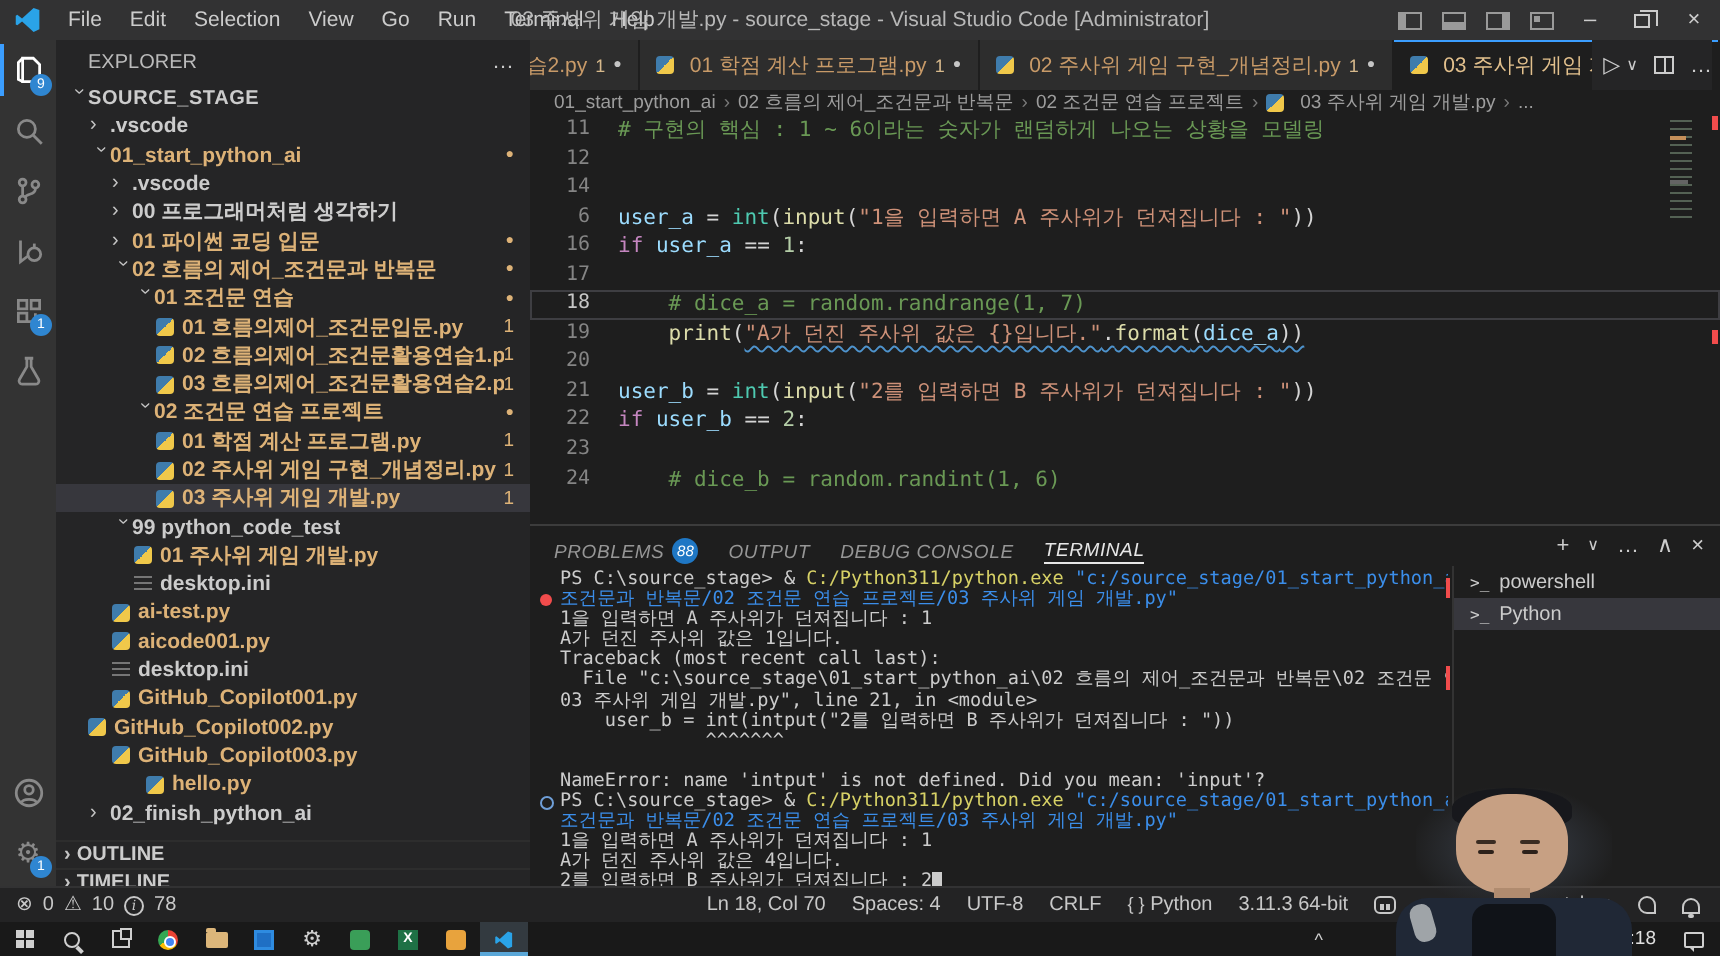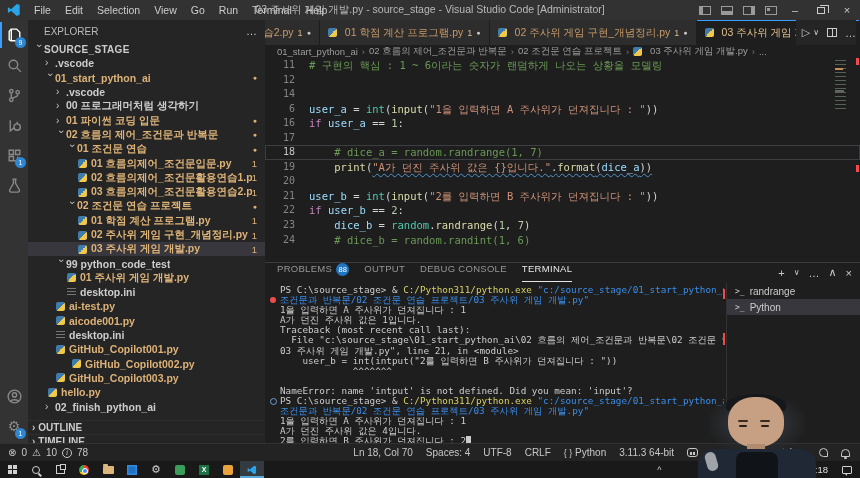--- a/index.html
+++ b/index.html
@@ -75,21 +75,21 @@
   .sq { text-decoration:underline wavy #4e94ce 1px; text-underline-offset:2px; }
   .minimap { position:absolute; right:14px; top:40px; width:11px; height:52px; background:
       repeating-linear-gradient(180deg, rgba(150,180,150,.45) 0 1px, transparent 1px 4px); }
   .minimap::before { content:""; position:absolute; left:0; top:8px; width:8px; height:2px; background:#c58f5a; }
   .minimap::after { content:""; position:absolute; left:0; top:30px; width:9px; height:2px; background:#cccccc66; }
   .ovrmark { position:absolute; width:3px; height:7px; background:#f14c4c; right:1px; }
 
   
   .panel { position:absolute; left:265px; top:262px; width:595px; height:181px; background:#1e1e1e; border-top:1px solid #3c3c3c; }
   .panel-head { position:absolute; left:0; top:0; width:595px; height:19px; display:flex; align-items:center; gap:15px; padding-left:12px; font-size:9.5px; color:#969696; letter-spacing:.3px; }
-  .ptab { display:flex; align-items:flex-start; gap:4px; height:19px; }
+  .ptab { display:flex; align-items:flex-end; gap:4px; height:19px;font-style:italic; }
   .ptab.active { color:#e7e7e7; border-bottom:1px solid #e7e7e7; }
   .pbadge { min-width:13px; height:13px; border-radius:7px; background:#1f77c4; color:#fff; font-size:7.5px; line-height:13px; text-align:center; padding:0 2px; letter-spacing:0; }
   .panel-actions { position:absolute; right:8px; top:0; height:19px; display:flex; align-items:center; gap:9px; color:#cccccc; font-size:11px; }
   .term-body { position:absolute; left:4px; top:22px; width:455px; height:158px; font-family:"DejaVu Sans Mono",monospace; font-size:9.3px; line-height:10.1px; overflow:hidden; }
   .tline { display:flex; height:10.1px; white-space:pre; }
   .tdeco { width:11px; flex:0 0 auto; position:relative; }
   .tdeco.err::before { content:""; position:absolute; left:1px; top:2px; width:6px; height:6px; border-radius:50%; background:#f14c4c; }
   .tdeco.circ::before { content:""; position:absolute; left:1px; top:2px; width:5px; height:5px; border-radius:50%; border:1px solid #6f9fd8; }
   .tm-pl{color:#cccccc}.tm-y{color:#d7d166}.tm-b{color:#3b8eea}
   .tm-cur{display:inline-block;width:5px;height:9px;background:#cccccc;vertical-align:-1px;}
@@ -340,29 +340,29 @@
           <span class="lbl gold">aicode001.py</span>
         </div>
         <div class="trow" style="padding-left: 28px;">
           <span class="iniicon"></span>
           <span class="lbl">desktop.ini</span>
         </div>
         <div class="trow" style="padding-left: 28px;">
           <span class="pyicon"></span>
           <span class="lbl gold">GitHub_Copilot001.py</span>
         </div>
-        <div class="trow" style="padding-left: 44px;">
+        <div class="trow" style="padding-left: 16px;">
           <span class="pyicon"></span>
           <span class="lbl gold">GitHub_Copilot002.py</span>
         </div>
         <div class="trow" style="padding-left: 28px;">
           <span class="pyicon"></span>
           <span class="lbl gold">GitHub_Copilot003.py</span>
         </div>
-        <div class="trow" style="padding-left: 20px;">
+        <div class="trow" style="padding-left: 45px;">
           <span class="pyicon"></span>
           <span class="lbl gold">hello.py</span>
         </div>
         <div class="trow" style="padding-left: 17px;">
           <span class="chev">›</span>
           <span class="lbl">02_finish_python_ai</span>
         </div>
       </div>
     <div class="sb-section" style="top:400px">
       <span class="chev">›</span>
@@ -423,21 +423,21 @@
         <div class="codeline"><span class="ln">12</span><span></span></div>
         <div class="codeline"><span class="ln">14</span><span></span></div>
         <div class="codeline"><span class="ln">6</span><span><span class="tk-v">user_a</span><span class="tk-p"> = </span><span class="tk-t">int</span><span class="tk-p">(</span><span class="tk-f">input</span><span class="tk-p">(</span><span class="tk-s">"1을 입력하면 A 주사위가 던져집니다 : "</span><span class="tk-p">))</span></span></div>
         <div class="codeline"><span class="ln">16</span><span><span class="tk-k">if</span><span class="tk-p"> </span><span class="tk-v">user_a</span><span class="tk-p"> == </span><span class="tk-n">1</span><span class="tk-p">:</span></span></div>
         <div class="codeline"><span class="ln">17</span></div>
         <div class="codeline cur"><span class="ln">18</span><span><span class="tk-p">    </span><span class="tk-c"># dice_a = random.randrange(1, 7)</span></span></div>
         <div class="codeline"><span class="ln">19</span><span><span class="tk-p">    </span><span class="tk-f">print</span><span class="tk-p">(</span><span class="tk-s sq">"A가 던진 주사위 값은 {}입니다."</span><span class="tk-p sq">.</span><span class="tk-f sq">format</span><span class="tk-p sq">(</span><span class="tk-v sq">dice_a</span><span class="tk-p sq">))</span></span></div>
         <div class="codeline"><span class="ln">20</span><span></span></div>
         <div class="codeline"><span class="ln">21</span><span><span class="tk-v">user_b</span><span class="tk-p"> = </span><span class="tk-t">int</span><span class="tk-p">(</span><span class="tk-f">input</span><span class="tk-p">(</span><span class="tk-s">"2를 입력하면 B 주사위가 던져집니다 : "</span><span class="tk-p">))</span></span></div>
         <div class="codeline"><span class="ln">22</span><span><span class="tk-k">if</span><span class="tk-p"> </span><span class="tk-v">user_b</span><span class="tk-p"> == </span><span class="tk-n">2</span><span class="tk-p">:</span></span></div>
-        <div class="codeline"><span class="ln">23</span><span><span class="tk-p">    </span><span class="tk-v">dice_b</span><span class="tk-p"> = </span><span class="tk-t">random</span><span class="tk-p">.</span><span class="tk-f">randrange</span><span class="tk-p">(</span><span class="tk-n">1</span><span class="tk-p">, </span><span class="tk-n">7</span><span class="tk-p">)</span></span></div>
+        <div class="codeline"><span class="ln">23</span></div>
         <div class="codeline"><span class="ln">24</span><span><span class="tk-p">    </span><span class="tk-c"># dice_b = random.randint(1, 6)</span></span></div>
       </div>
     <div class="minimap"></div>
     <div class="ovrmark" style="top:38px"></div>
     <div class="ovrmark" style="top:145px"></div>
   </div>
 
   <div class="panel">
     <div class="panel-head">
       <span class="ptab">
@@ -475,21 +475,21 @@
         <div class="tline"><span class="tdeco"></span><span class="tm-pl">NameError: name 'intput' is not defined. Did you mean: 'input'?</span></div>
         <div class="tline"><span class="tdeco circ"></span><span class="tm-pl">PS C:\source_stage&gt; &amp; </span><span class="tm-y">C:/Python311/python.exe</span><span class="tm-pl"> </span><span class="tm-b">"c:/source_stage/01_start_python_ai/02 흐름의 제어_</span></div>
         <div class="tline"><span class="tdeco"></span><span class="tm-b">조건문과 반복문/02 조건문 연습 프로젝트/03 주사위 게임 개발.py"</span></div>
         <div class="tline"><span class="tdeco"></span><span class="tm-pl">1을 입력하면 A 주사위가 던져집니다 : 1</span></div>
         <div class="tline"><span class="tdeco"></span><span class="tm-pl">A가 던진 주사위 값은 4입니다.</span></div>
         <div class="tline"><span class="tdeco"></span><span class="tm-pl">2를 입력하면 B 주사위가 던져집니다 : 2</span><span class="tm-cur"></span></div>
       </div>
     <div class="term-list" id="termlist">
         <div class="term-row">
           <span class="termico">&gt;_</span>
-          <span>randrange</span>
+          <span>powershell</span>
         </div>
         <div class="term-row active">
           <span class="termico">&gt;_</span>
           <span>Python</span>
         </div>
       </div>
     <div class="tl-redmark"></div>
     <div class="tl-redmark2"></div>
   </div>
 

